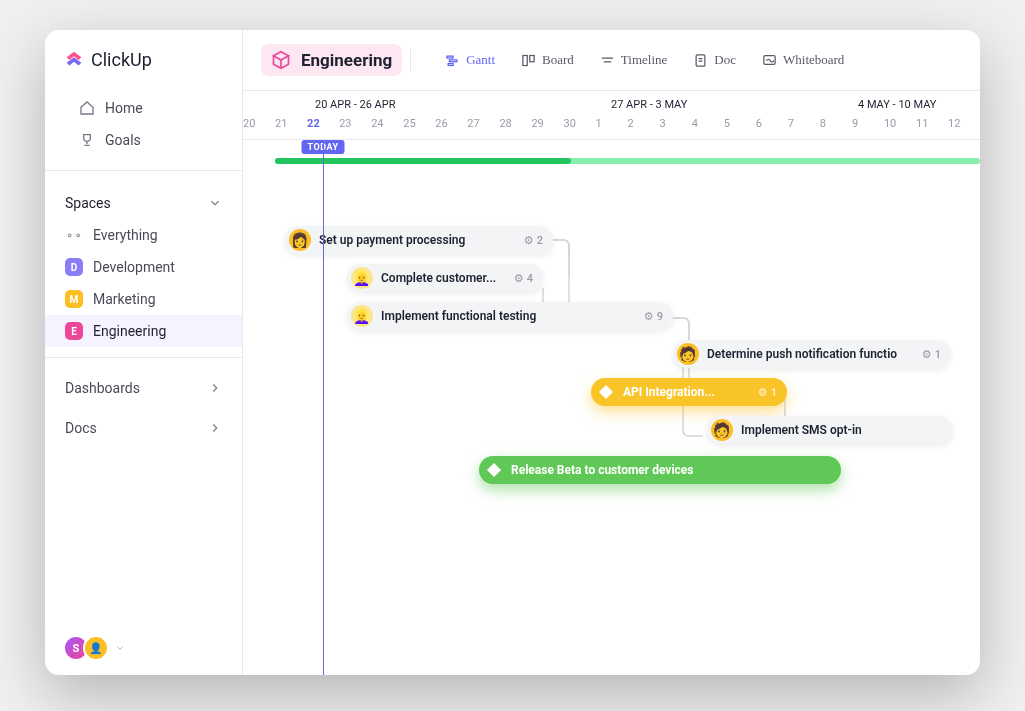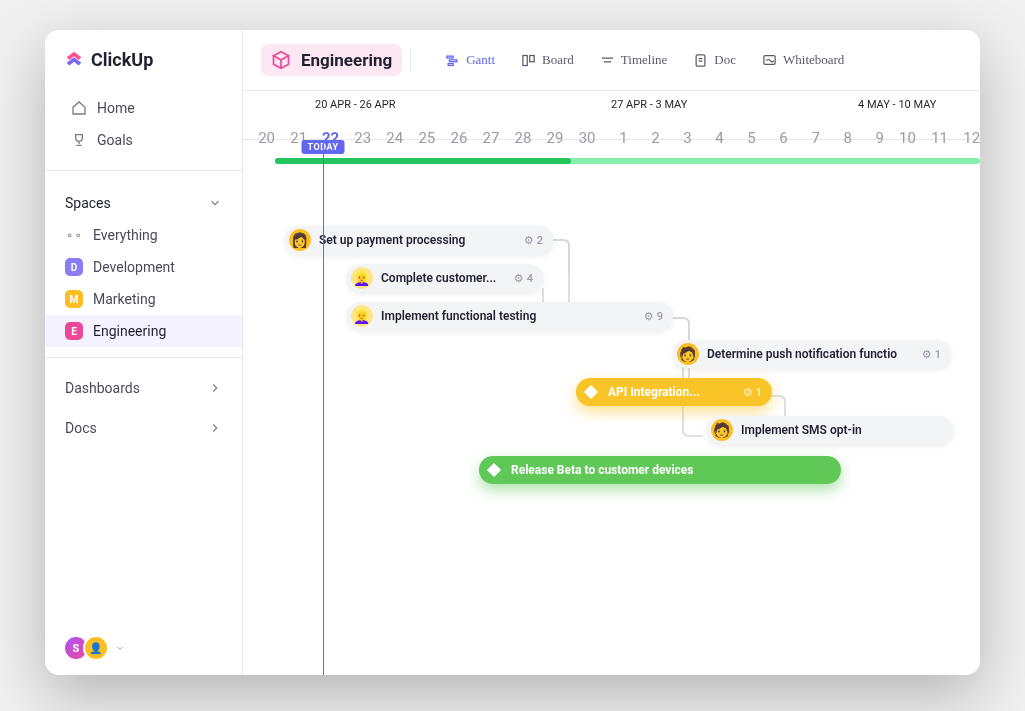--- a/index.html
+++ b/index.html
@@ -30,22 +30,22 @@
   flex-direction: column;
   padding: 18px 0 14px 0;
 }
 .logo {
   display: flex;
   align-items: center;
   padding: 0 18px 18px 18px;
   gap: 6px;
 }
 .logo-mark { width: 22px; height: 22px; }
-.logo-text { font-weight: 700; font-size: 18px; color: #1f2030; }
-.nav-section { padding: 4px 16px; }
+.logo-text { font-weight: 400; font-size: 18px; color: #1f2030; }
+.nav-section { padding: 4px 24px; }
 .nav-item {
   display: flex; align-items: center; gap: 10px;
   padding: 8px 10px; border-radius: 6px;
   font-size: 14px; color: #4a4a5a; cursor: pointer;
 }
 .nav-item svg { width: 16px; height: 16px; flex-shrink: 0; }
 .section-header {
   display: flex; justify-content: space-between; align-items: center;
   padding: 14px 20px 8px 20px;
   font-size: 14px; font-weight: 400; color: #1f2030;
@@ -103,21 +103,21 @@
 .view-tab svg { width: 15px; height: 15px; }
 .vsep { width: 1px; height: 22px; background: #e8e8ec; margin: 0 2px; }
 .timeline-header { border-bottom: 1px solid #e8e8ec; }
 .week-row {
   display: flex; height: 26px; align-items: center;
   font-size: 11px; font-weight: 400; color: #1f2030;
 }
 .week-label { position: absolute; }
 .day-row { display: flex; height: 22px; }
 .day-cell {
-  flex: 1; text-align: right; font-size: 15px; color: #9a9aa8; margin-top: 12px;
+  flex: 1; text-align: left; font-size: 11px; color: #9a9aa8;
 }
 .day-cell.today { color: #6366f1; font-weight: 700; }
 .gantt-body {
   position: relative; flex: 1; overflow: hidden;
 }
 .today-line {
   position: absolute; top: 0; bottom: 0; width: 1px;
   background: #6366f1; z-index: 2;
 }
 .today-badge {
@@ -365,21 +365,21 @@
         <span class="label">Implement functional testing</span>
         <span class="sub">⚙ <span>9</span></span>
       </div>
 
       <div class="task" style="top:200px; left:430px; width:278px">
         <span class="av" style="background:#fbbf24">🧑</span>
         <span class="label">Determine push notification functio</span>
         <span class="sub">⚙ <span>1</span></span>
       </div>
 
-      <div class="task milestone yellow" style="top:238px; left:333px; width:196px">
+      <div class="task milestone yellow" style="top:238px; left:348px; width:196px">
         <span class="diamond"></span>
         <span class="label">API Integration...</span>
         <span class="sub">⚙ <span>1</span></span>
       </div>
 
       <div class="task" style="top:276px; left:464px; width:246px">
         <span class="av" style="background:#fbbf24">🧑</span>
         <span class="label">Implement SMS opt-in</span>
       </div>
 

